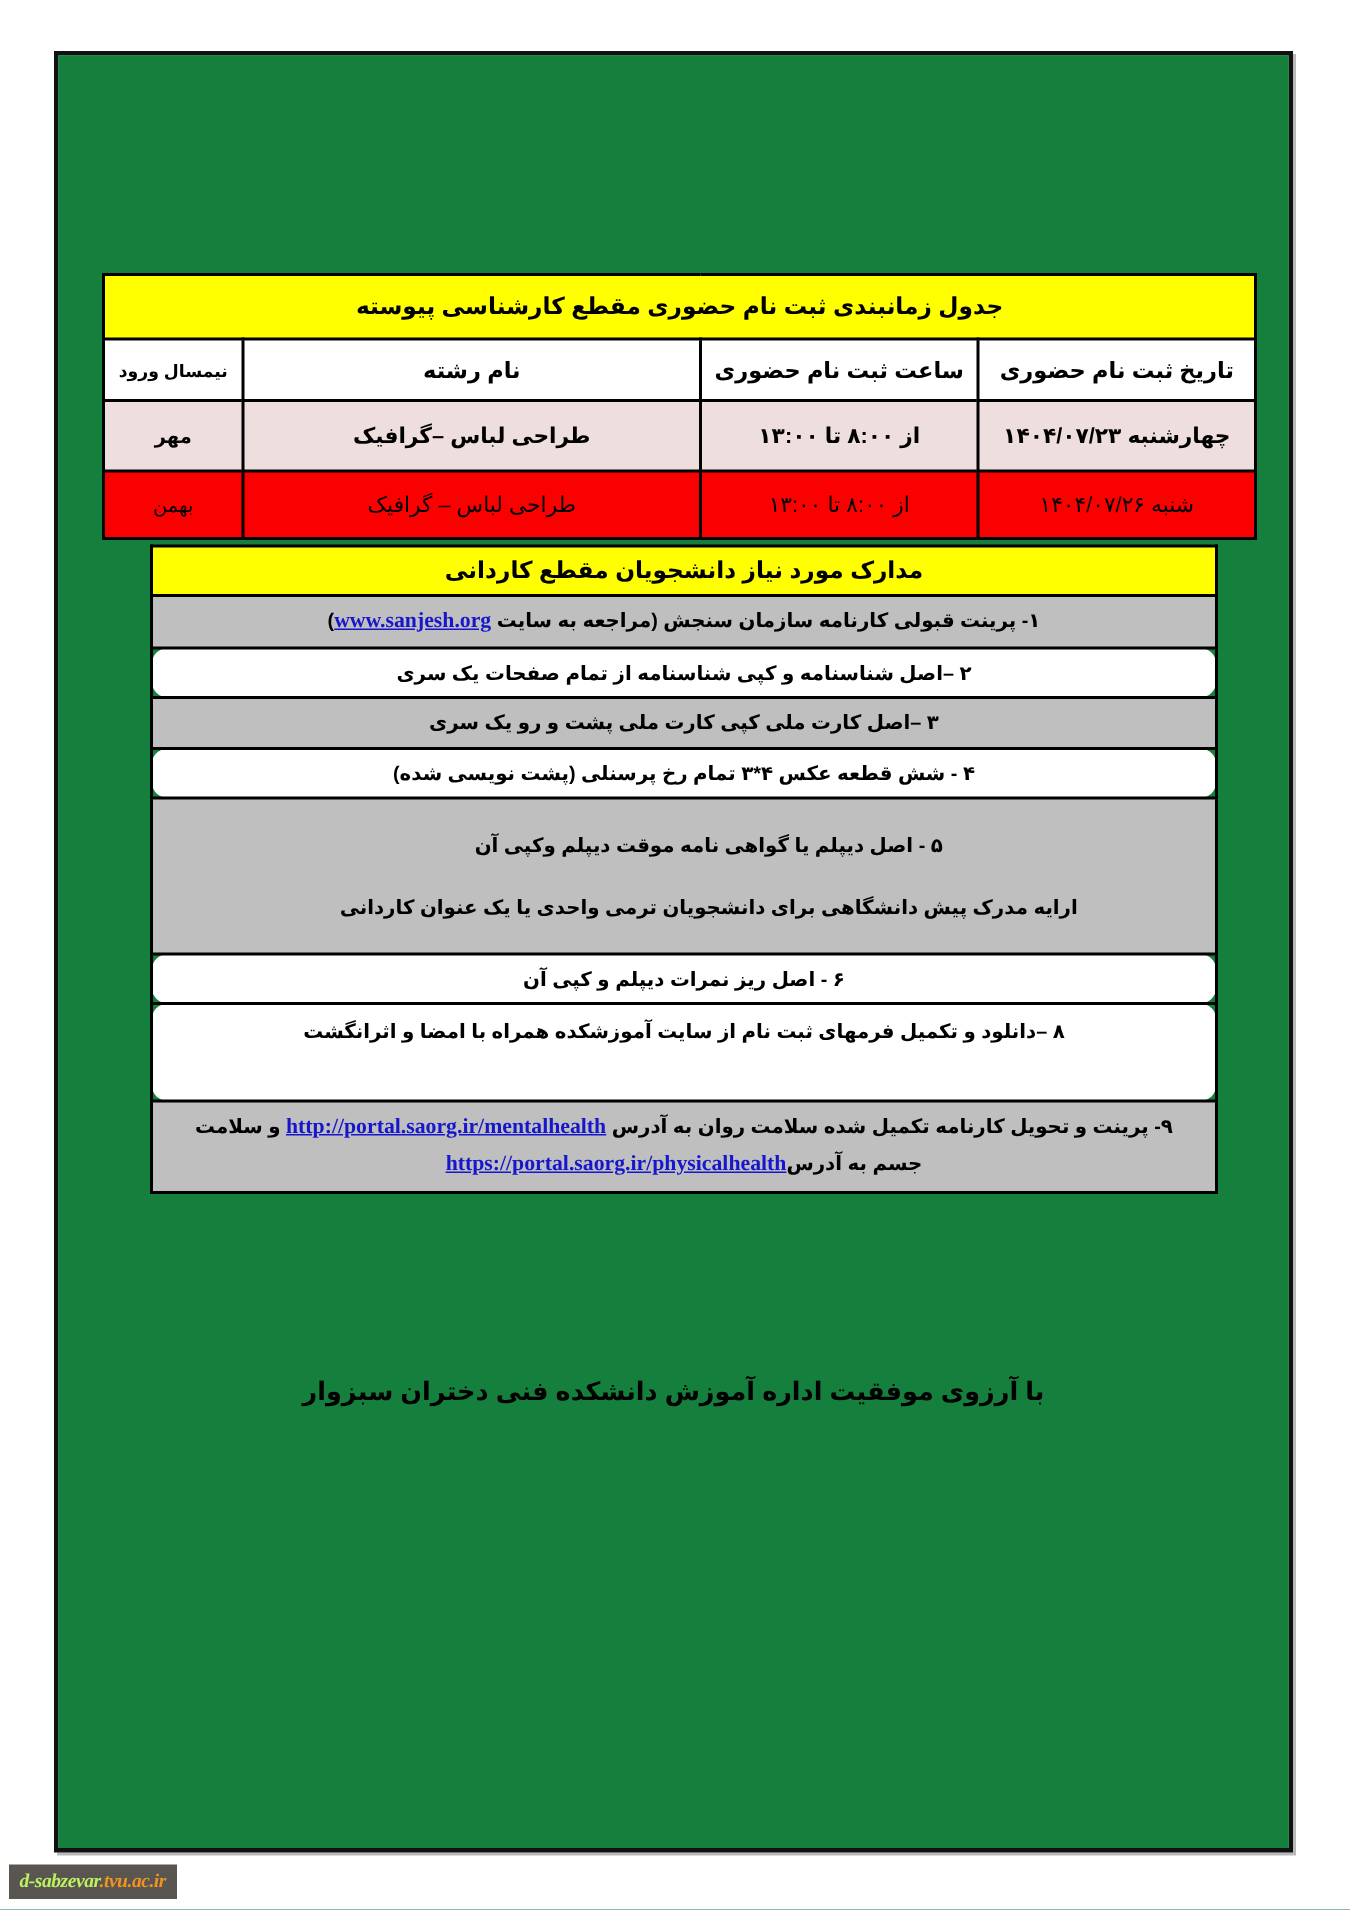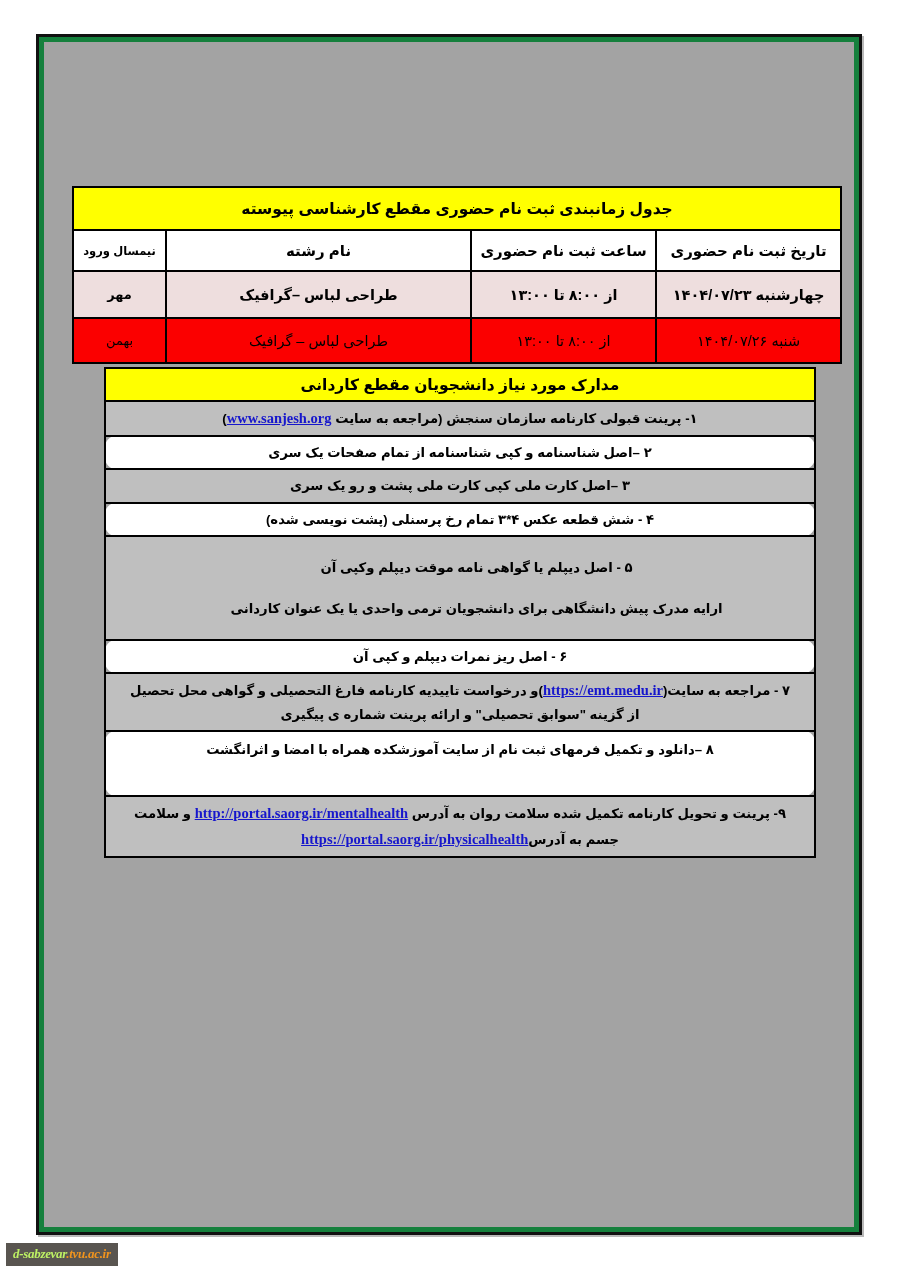--- a/index.html
+++ b/index.html
@@ -24,22 +24,22 @@
     width: 826px;
     height: 1201px;
     background: #ffffff;
     border: 3px solid #111111;
     box-shadow: 2px 2px 0 0 #b9b9b9;
     box-sizing: border-box;
   }
   #page-inner {
     position: absolute;
     left: 0; top: 0; right: 0; bottom: 0;
-    background: #a3a3a3;
-    border: 5px solid #15803d;
+    background: #15803d;
+    border: 1px solid #15803d;
     box-sizing: border-box;
   }
 
   
   table.doc-table {
     border-collapse: collapse;
     table-layout: fixed;
     direction: rtl;
   }
   table.doc-table td,
@@ -257,28 +257,20 @@
           <td class="doc-row tall-5">
             <span class="row-line">۵ - اصل دیپلم یا گواهی نامه موقت دیپلم  وکپی آن</span>
             <span class="row-line spacer-gap">ارایه مدرک پیش دانشگاهی برای دانشجویان ترمی واحدی  یا یک عنوان کاردانی</span>
           </td>
         </tr>
 
         <tr class="plain">
           <td class="doc-row">۶ - اصل ریز نمرات دیپلم و کپی آن</td>
         </tr>
 
-        <tr class="shade">
-          <td class="doc-row tall-7">
-            <span class="row-line">
-              <span>۷ - مراجعه به سایت(</span><a class="doc-link" href="#">https://emt.medu.ir</a><span>)و درخواست تاییدیه کارنامه فارغ التحصیلی و گواهی محل تحصیل</span>
-            </span>
-            <span class="row-line">از گزینه "سوابق تحصیلی" و ارائه پرینت شماره ی پیگیری</span>
-          </td>
-        </tr>
 
         <tr class="plain">
           <td class="doc-row tall-8" style="vertical-align:top;padding-top:6px">۸ –دانلود و تکمیل فرمهای ثبت نام از سایت آموزشکده همراه با امضا و اثرانگشت</td>
         </tr>
 
         <tr class="shade">
           <td class="doc-row tall-9">
             <span class="row-line">
               <span>۹- پرینت و تحویل کارنامه تکمیل شده سلامت روان به آدرس</span>
               <a class="doc-link" href="#">http://portal.saorg.ir/mentalhealth</a>
@@ -286,19 +278,20 @@
             </span>
             <span class="row-line">
               <span>جسم به آدرس</span><a class="doc-link" href="#">https://portal.saorg.ir/physicalhealth</a>
             </span>
           </td>
         </tr>
 
       </tbody>
     </table>
 
+    <div id="footer-wish">با آرزوی موفقیت اداره آموزش دانشکده فنی دختران سبزوار</div>
 
   </div>
 </div>
 
 <div id="watermark">
   <span class="wm-white">d-sabzevar</span><span class="wm-orange">.tvu.ac.ir</span>
 </div>
 
 </body></html>

